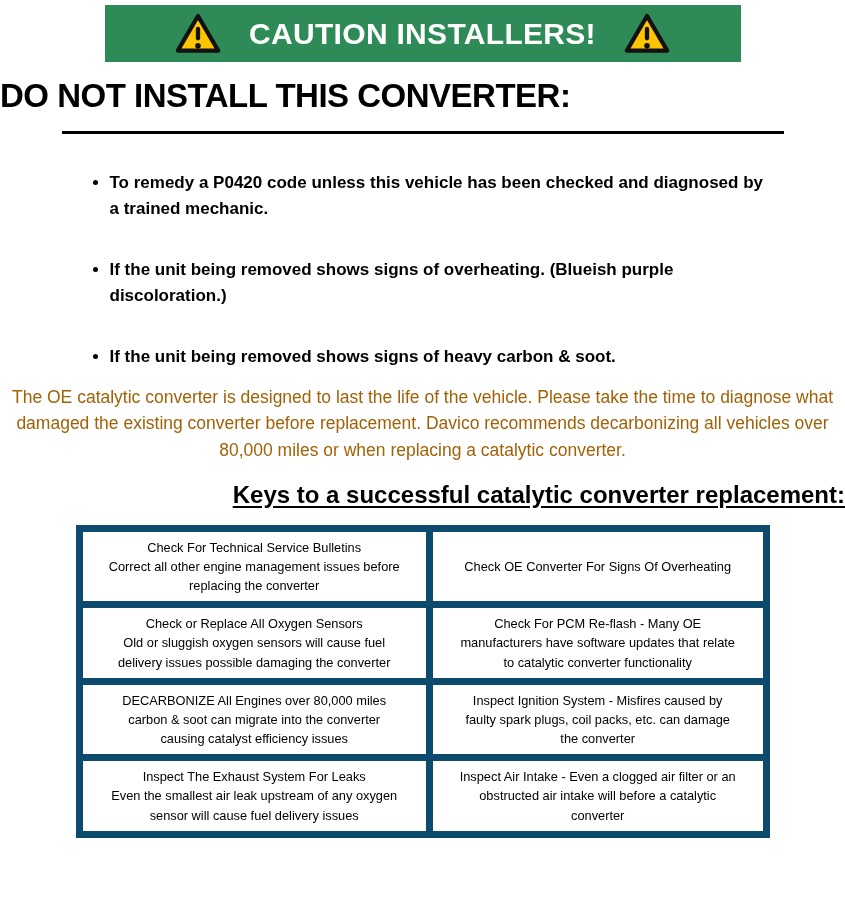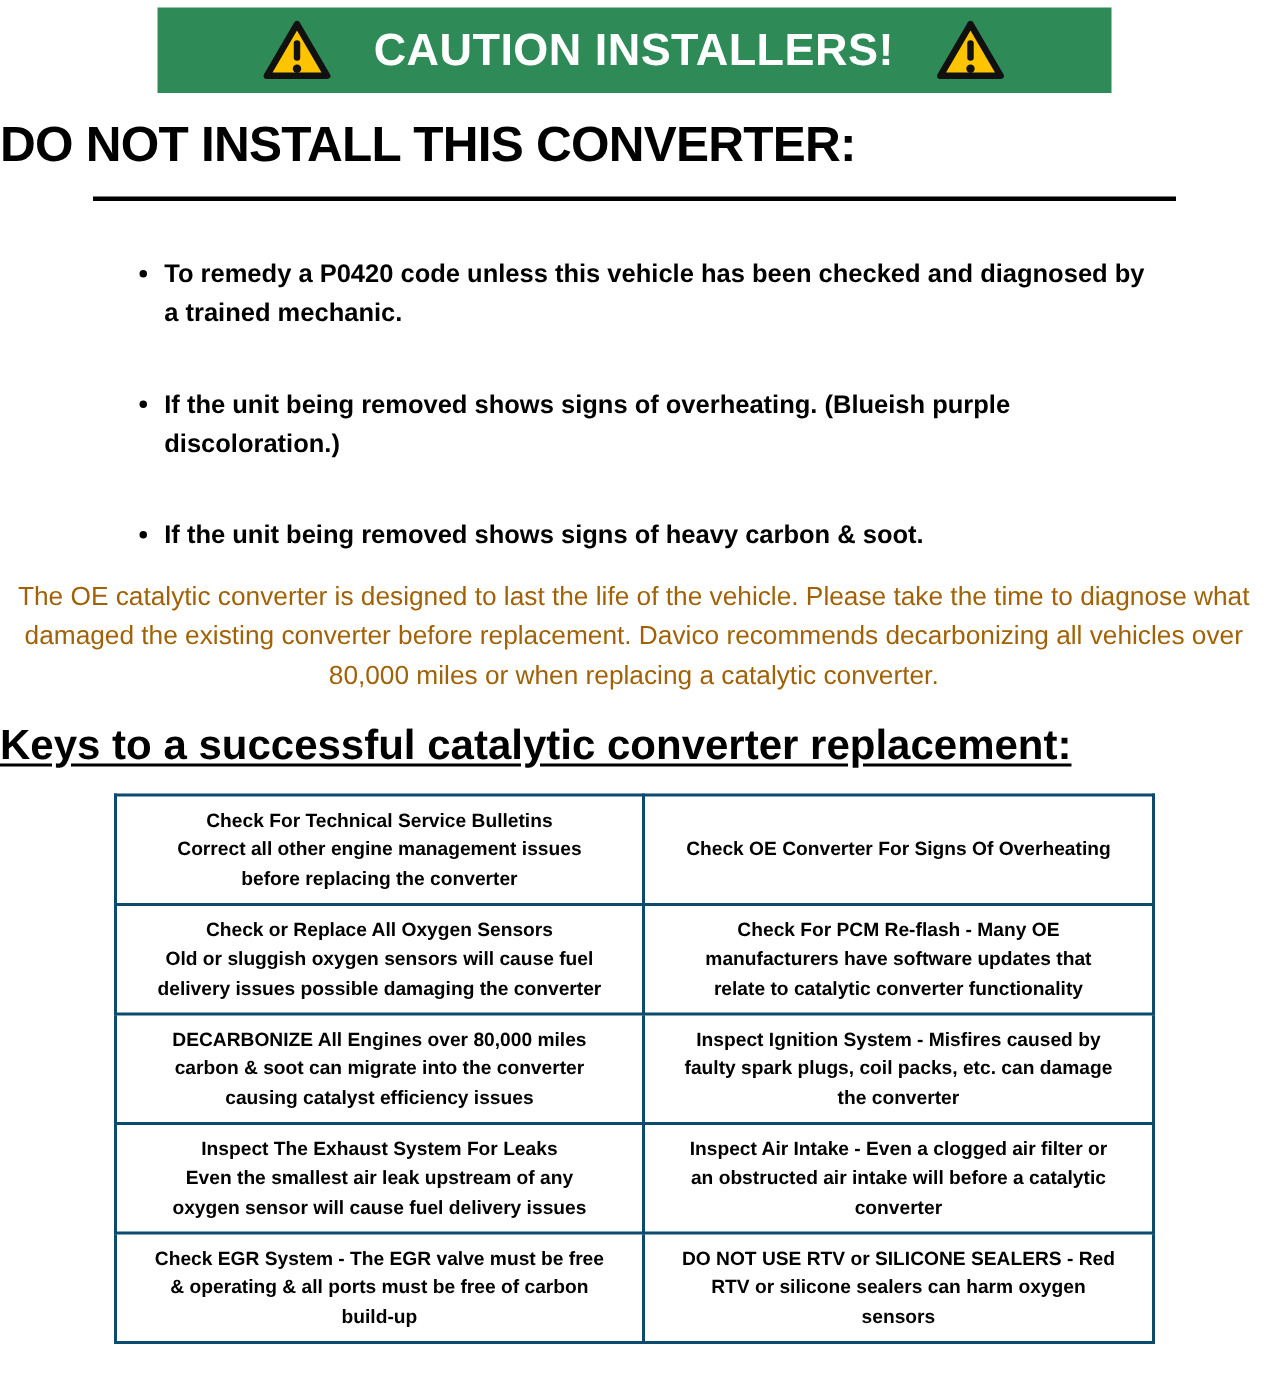--- a/index.html
+++ b/index.html
@@ -67,41 +67,41 @@
     margin: 14px auto 0;
     text-align: center;
     font-size: 17.5px;
     font-weight: normal;
     line-height: 1.52;
     color: #a16207;
   }
 
   
   .keys-heading {
-    text-align: left;
-    font-size: 28px;
+    text-align: right;
+    font-size: 24px;
     font-weight: 800;
     text-decoration: underline;
     text-underline-offset: 3px;
     margin: 17px 0 0 0;
   }
 
   
   table.keys-table {
     width: 694px;
     margin: 16px auto 0;
     border-collapse: collapse;
     table-layout: fixed;
   }
   table.keys-table td {
-    border: 2px solid #0c4a6e;
+    border: 7px solid #0c4a6e;
     text-align: center;
     vertical-align: middle;
     font-size: 12.8px;
-    font-weight: bold;
+    font-weight: normal;
     line-height: 1.5;
     padding: 6px 24px;
     height: 73px;
     white-space: pre-line;
   }
   table.keys-table td:first-child { width: 51%; }
 </style>
 </head>
 <body>
 
@@ -147,18 +147,14 @@
       </tr>
       <tr>
         <td>DECARBONIZE All Engines over 80,000 miles carbon &amp; soot can migrate into the converter causing catalyst efficiency issues</td>
         <td>Inspect Ignition System - Misfires caused by faulty spark plugs, coil packs, etc. can damage the converter</td>
       </tr>
       <tr>
         <td>Inspect The Exhaust System For Leaks
 Even the smallest air leak upstream of any oxygen sensor will cause fuel delivery issues</td>
         <td>Inspect Air Intake - Even a clogged air filter or an obstructed air intake will before a catalytic converter</td>
       </tr>
-      <tr>
-        <td>Check EGR System - The EGR valve must be free &amp; operating &amp; all ports must be free of carbon build-up</td>
-        <td>DO NOT USE RTV or SILICONE SEALERS - Red RTV or silicone sealers can harm oxygen sensors</td>
-      </tr>
     </tbody>
 </table>
 
 </body></html>

